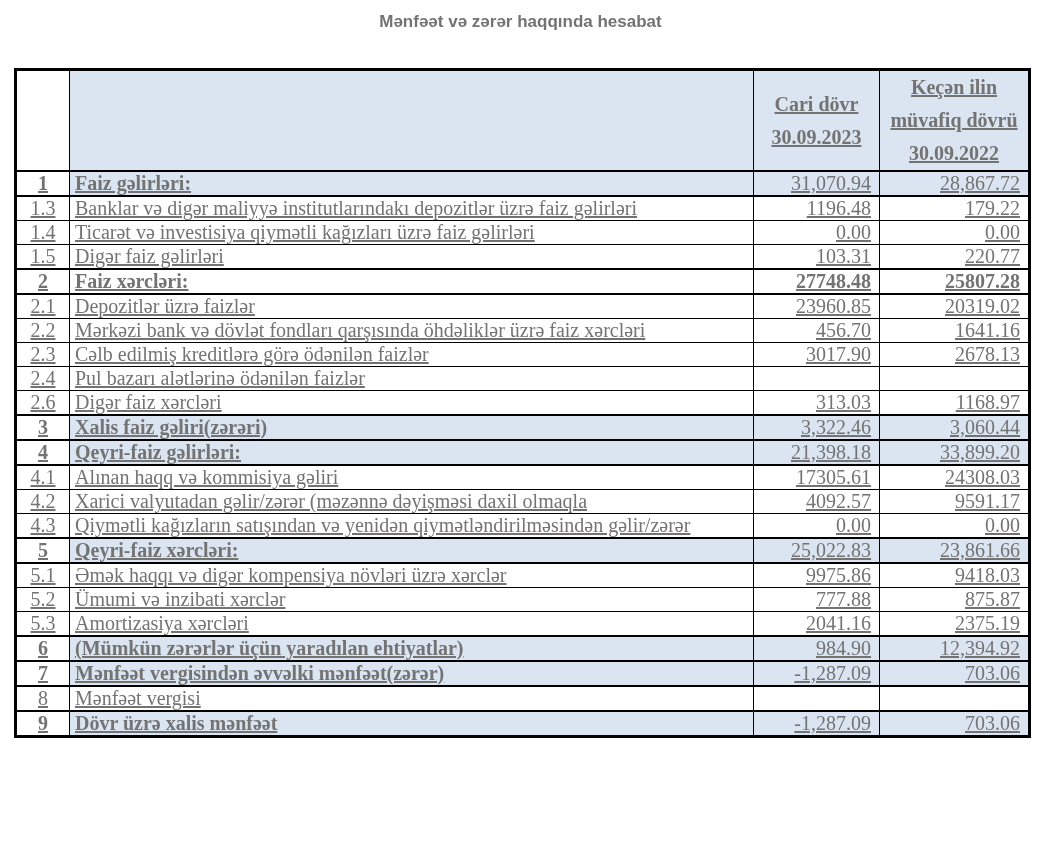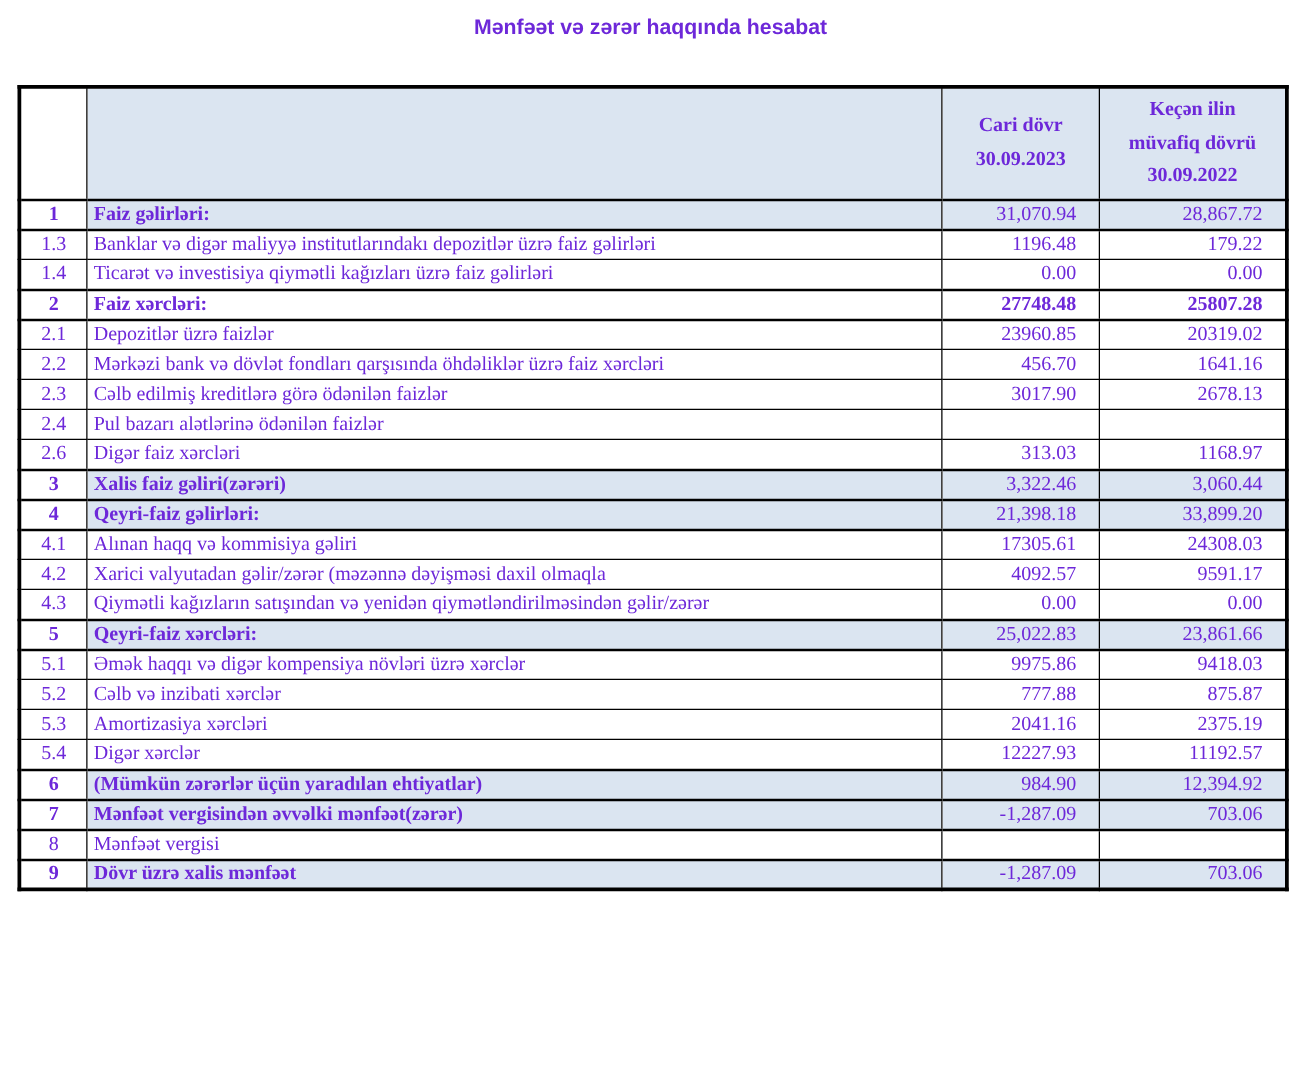--- a/index.html
+++ b/index.html
@@ -5,21 +5,21 @@
   :root { --hl: #dbe5f1; --line: #000000; }
   * { box-sizing: border-box; margin: 0; padding: 0; }
   html, body { background: #ffffff; }
   .page {
     position: relative;
     width: 1041px;
     height: 864px;
     background: #ffffff;
     overflow: hidden;
     font-family: "Liberation Serif", serif;
-    color: #6d28d9;
+    color: #737373;
   }
   .title {
     position: absolute;
     top: 12px; left: 0;
     width: 100%;
     text-align: center;
     font-family: "Liberation Sans", sans-serif;
     font-weight: bold;
     font-size: 17px;
   }
@@ -31,41 +31,42 @@
     font-weight: bold;
     font-size: 16px;
   }
   table.tbl {
     position: absolute;
     top: 68px; left: 14px;
     width: 1014px;
     border-collapse: collapse;
     table-layout: fixed;
     border: 3px solid var(--line);
-    font-size: 16px;
+    font-size: 20px;
+    text-decoration: underline;
   }
   .tbl th, .tbl td {
     border: 1px solid var(--line);
     vertical-align: middle;
     overflow: hidden;
   }
   thead tr { height: 90px; }
   thead th {
     background: var(--hl);
     font-weight: bold;
     text-align: center;
     white-space: pre-line;
     line-height: 1.65;
     border-bottom: 3px solid var(--line);
   }
   thead th.no-col { background: #ffffff; }
   tbody tr { height: 24px; }
   td.no    { text-align: center; }
   td.label { text-align: left;  padding-left: 5px;  }
-  td.val   { text-align: right; padding-right: 18px; }
+  td.val   { text-align: right; padding-right: 8px; }
   tr.section-blue td, tr.section-white td {
     border-top: 2px solid var(--line);
     border-bottom: 2px solid var(--line);
   }
   tr.section-blue td { background: var(--hl); }
   tr.section-blue td.no { background: #ffffff; }
   tr.section-blue td.no, tr.section-blue td.label { font-weight: bold; }
   tr.section-white td { background: #ffffff; font-weight: bold; }
 </style>
 </head>
@@ -104,20 +105,26 @@
     <td class="label">Banklar və digər maliyyə institutlarındakı depozitlər üzrə faiz gəlirləri</td>
     <td class="val">1196.48</td>
     <td class="val">179.22</td>
   </tr>
         <tr class="sub">
     <td class="no">1.4</td>
     <td class="label">Ticarət və investisiya qiymətli kağızları üzrə faiz gəlirləri</td>
     <td class="val">0.00</td>
     <td class="val">0.00</td>
   </tr>
+        <tr class="sub">
+    <td class="no">1.5</td>
+    <td class="label">Digər faiz gəlirləri</td>
+    <td class="val">103.31</td>
+    <td class="val">220.77</td>
+  </tr>
         <tr class="section-white">
     <td class="no">2</td>
     <td class="label">Faiz xərcləri:</td>
     <td class="val">27748.48</td>
     <td class="val">25807.28</td>
   </tr>
         <tr class="sub">
     <td class="no">2.1</td>
     <td class="label">Depozitlər üzrə faizlər</td>
     <td class="val">23960.85</td>
@@ -184,35 +191,29 @@
     <td class="val">23,861.66</td>
   </tr>
         <tr class="sub">
     <td class="no">5.1</td>
     <td class="label">Əmək haqqı və digər kompensiya növləri üzrə xərclər</td>
     <td class="val">9975.86</td>
     <td class="val">9418.03</td>
   </tr>
         <tr class="sub">
     <td class="no">5.2</td>
-    <td class="label">Cəlb və inzibati xərclər</td>
+    <td class="label">Ümumi və inzibati xərclər</td>
     <td class="val">777.88</td>
     <td class="val">875.87</td>
   </tr>
         <tr class="sub">
     <td class="no">5.3</td>
     <td class="label">Amortizasiya xərcləri</td>
     <td class="val">2041.16</td>
     <td class="val">2375.19</td>
-  </tr>
-        <tr class="sub">
-    <td class="no">5.4</td>
-    <td class="label">Digər xərclər</td>
-    <td class="val">12227.93</td>
-    <td class="val">11192.57</td>
   </tr>
         <tr class="section-blue">
     <td class="no">6</td>
     <td class="label">(Mümkün zərərlər üçün yaradılan ehtiyatlar)</td>
     <td class="val">984.90</td>
     <td class="val">12,394.92</td>
   </tr>
         <tr class="section-blue">
     <td class="no">7</td>
     <td class="label">Mənfəət vergisindən əvvəlki mənfəət(zərər)</td>

